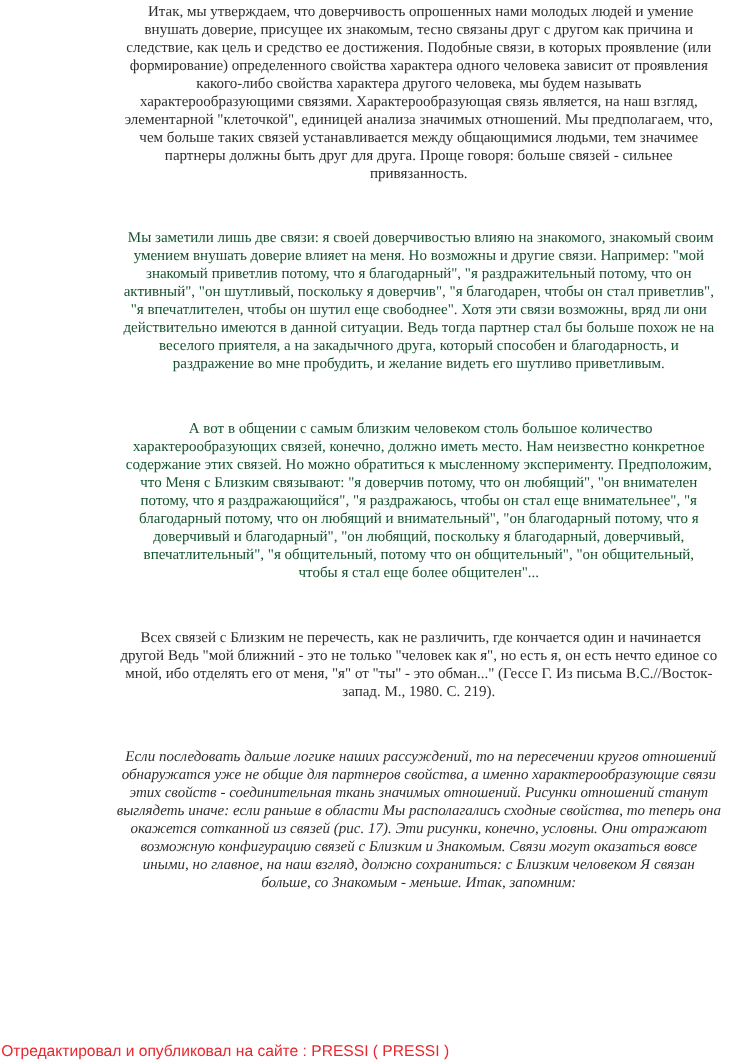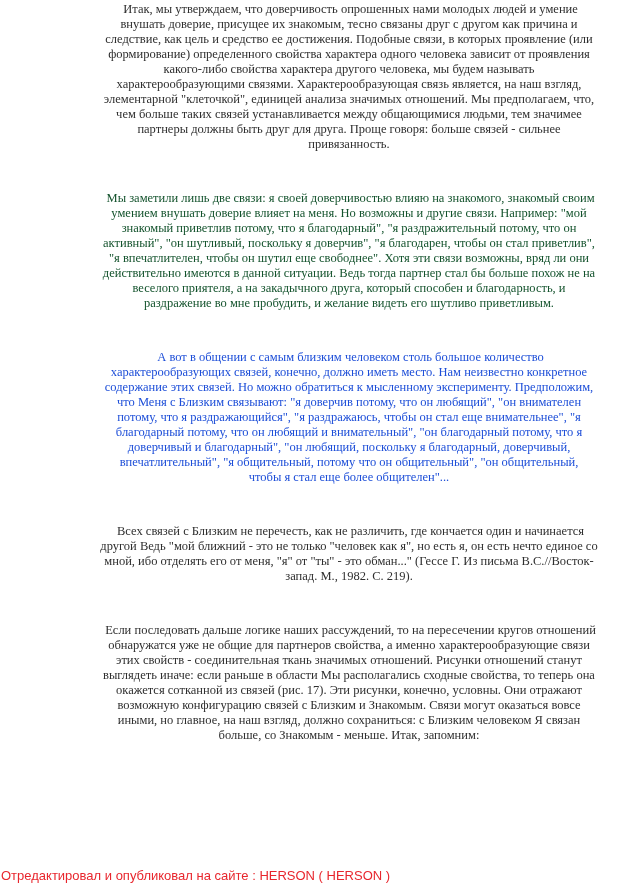--- a/index.html
+++ b/index.html
@@ -55,36 +55,36 @@
 партнеры должны быть друг для друга. Проще говоря: больше связей - сильнее
 привязанность.</p>
     <p style="color: #14532d;"> Мы заметили лишь две связи: я своей доверчивостью влияю на знакомого, знакомый своим
 умением внушать доверие влияет на меня. Но возможны и другие связи. Например: "мой
 знакомый приветлив потому, что я благодарный", "я раздражительный потому, что он
 активный", "он шутливый, поскольку я доверчив", "я благодарен, чтобы он стал приветлив",
 "я впечатлителен, чтобы он шутил еще свободнее". Хотя эти связи возможны, вряд ли они
 действительно имеются в данной ситуации. Ведь тогда партнер стал бы больше похож не на
 веселого приятеля, а на закадычного друга, который способен и благодарность, и
 раздражение во мне пробудить, и желание видеть его шутливо приветливым.</p>
-    <p style="color: #1d4ed8;"> А вот в общении с самым близким человеком столь большое количество
+    <p style="color: #14532d;"> А вот в общении с самым близким человеком столь большое количество
 характерообразующих связей, конечно, должно иметь место. Нам неизвестно конкретное
 содержание этих связей. Но можно обратиться к мысленному эксперименту. Предположим,
 что Меня с Близким связывают: "я доверчив потому, что он любящий", "он внимателен
 потому, что я раздражающийся", "я раздражаюсь, чтобы он стал еще внимательнее", "я
 благодарный потому, что он любящий и внимательный", "он благодарный потому, что я
 доверчивый и благодарный", "он любящий, поскольку я благодарный, доверчивый,
 впечатлительный", "я общительный, потому что он общительный", "он общительный,
 чтобы я стал еще более общителен"...</p>
     <p style="color: rgb(47, 47, 47);"> Всех связей с Близким не перечесть, как не различить, где кончается один и начинается
 другой Ведь "мой ближний - это не только "человек как я", но есть я, он есть нечто единое со
 мной, ибо отделять его от меня, "я" от "ты" - это обман..." (Гессе Г. Из письма В.С.//Восток-
-запад. М., 1982. С. 219).</p>
-    <p style="color: rgb(47, 47, 47);"> Если последовать дальше логике наших рассуждений, то на пересечении кругов отношений
+запад. М., 1980. С. 219).</p>
+    <p style="color: rgb(47, 47, 47); font-style: italic;"> Если последовать дальше логике наших рассуждений, то на пересечении кругов отношений
 обнаружатся уже не общие для партнеров свойства, а именно характерообразующие связи
 этих свойств - соединительная ткань значимых отношений. Рисунки отношений станут
 выглядеть иначе: если раньше в области Мы располагались сходные свойства, то теперь она
 окажется сотканной из связей (рис. 17). Эти рисунки, конечно, условны. Они отражают
 возможную конфигурацию связей с Близким и Знакомым. Связи могут оказаться вовсе
 иными, но главное, на наш взгляд, должно сохраниться: с Близким человеком Я связан
 больше, со Знакомым - меньше. Итак, запомним:</p>
   </div>
-  <div class="watermark" style="color: rgb(232, 38, 45);">Отредактировал и опубликовал на сайте : HERSON ( HERSON )</div>
+  <div class="watermark" style="color: rgb(232, 38, 45);">Отредактировал и опубликовал на сайте : PRESSI ( PRESSI )</div>
 </div>
 
 </body></html>

